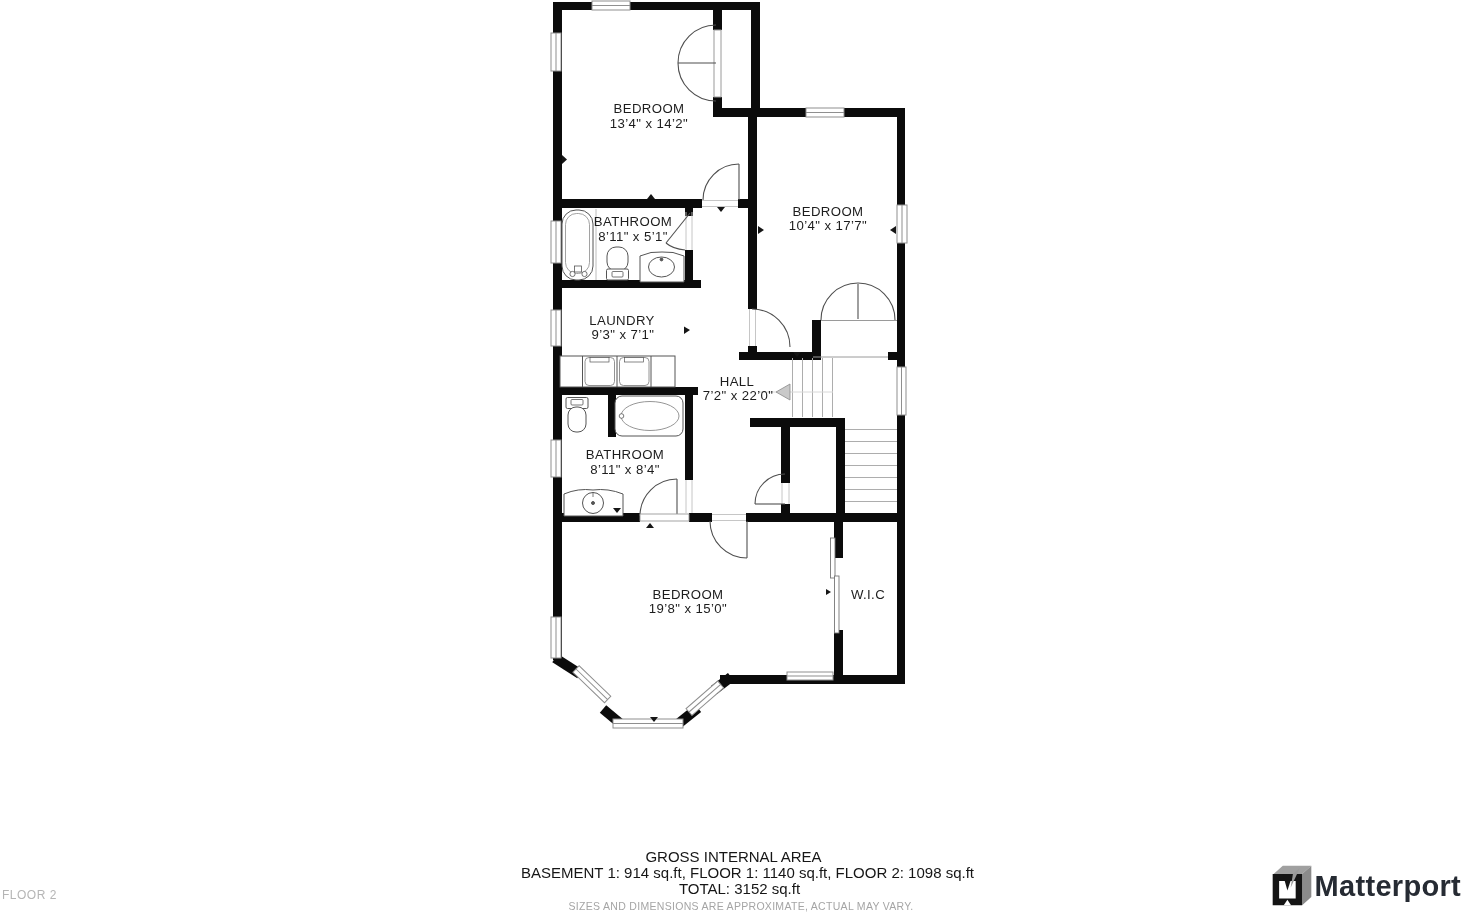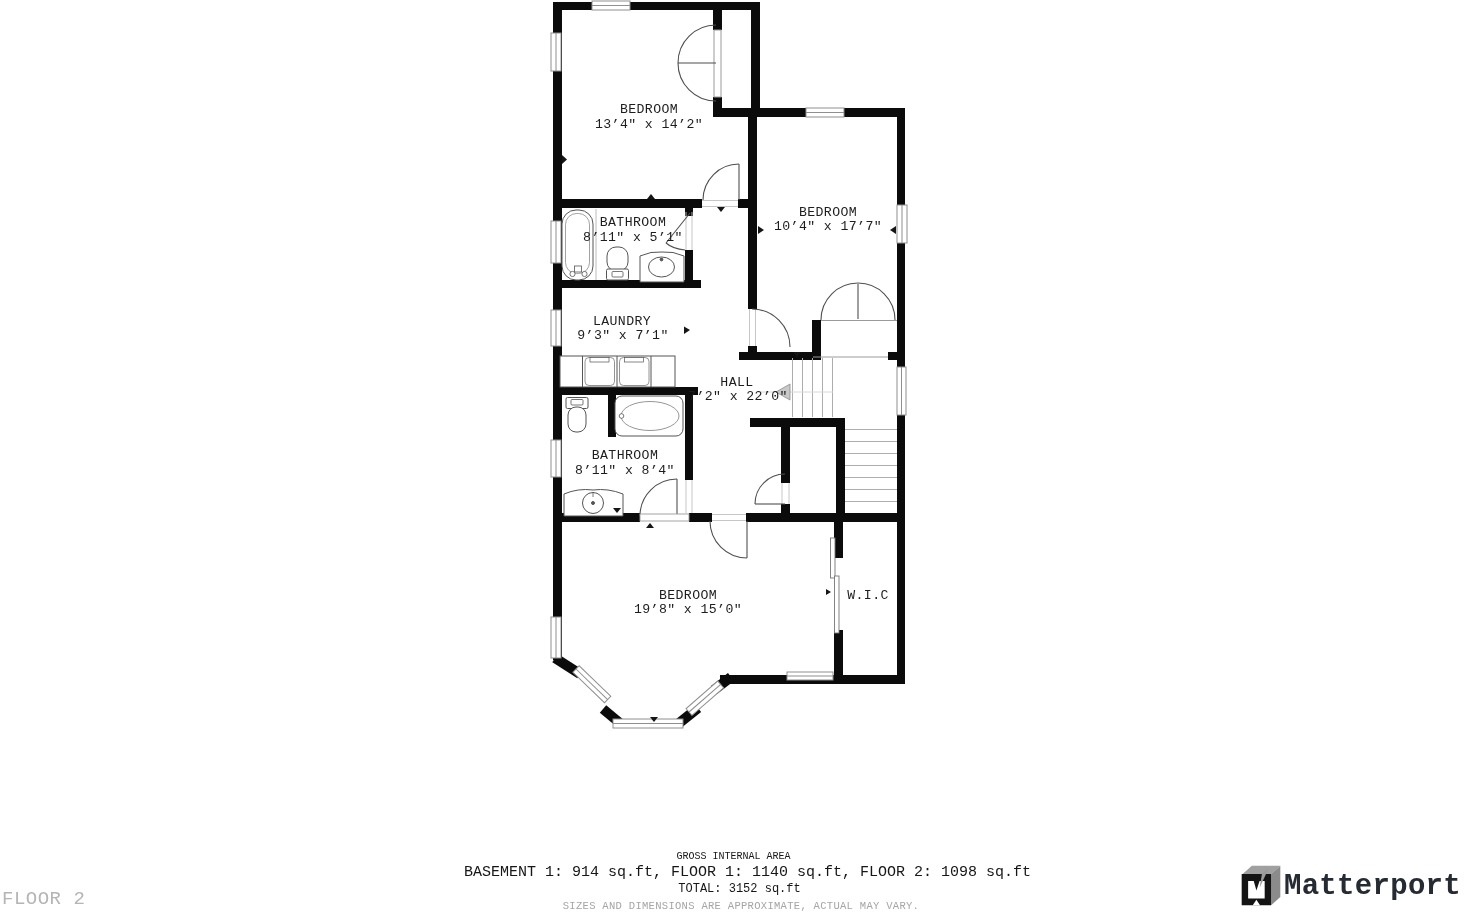--- a/index.html
+++ b/index.html
@@ -1,24 +1,24 @@
 <!DOCTYPE html>
 <html><head>
 <meta charset="utf-8">
 <style>
   html,body{margin:0;padding:0;background:#ffffff;}
   .canvas{position:relative;width:1467px;height:916px;background:#ffffff;overflow:hidden;
-          font-family:Liberation Mono, monospace;}
+          font-family:Liberation Sans, sans-serif;}
   .plan-svg{position:absolute;left:0;top:0;}
   .room-name,.room-dims{fill:#1d1d1d;font-size:13.2px;letter-spacing:.4px;}
-  .floor-label{position:absolute;left:2px;top:888px;font-size:19px;color:#b5b5b5;letter-spacing:.5px;}
+  .floor-label{position:absolute;left:2px;top:888px;font-size:12px;color:#b5b5b5;letter-spacing:.5px;}
   .footer{position:absolute;left:0;right:0;top:849px;text-align:center;color:#161616;}
-  .footer .l1{font-size:10px;line-height:16px;}
+  .footer .l1{font-size:15px;line-height:16px;}
   .footer .l2{font-size:15px;line-height:16px;padding-left:28px;}
-  .footer .l3{font-size:12px;line-height:16px;padding-left:12px;}
+  .footer .l3{font-size:15px;line-height:16px;padding-left:12px;}
   .footer .l4{font-size:10.5px;line-height:15px;color:#a5a5a5;letter-spacing:.3px;margin-top:2px;padding-left:15px;}
   .brand{position:absolute;right:6px;top:863px;display:flex;align-items:center;}
   .brand .wordmark{font-size:29px;font-weight:700;color:#262b33;letter-spacing:.3px;}
 </style>
 </head>
 <body>
 
 <div class="canvas">
 
   <svg class="plan-svg" width="1467" height="916" viewBox="0 0 1467 916">

